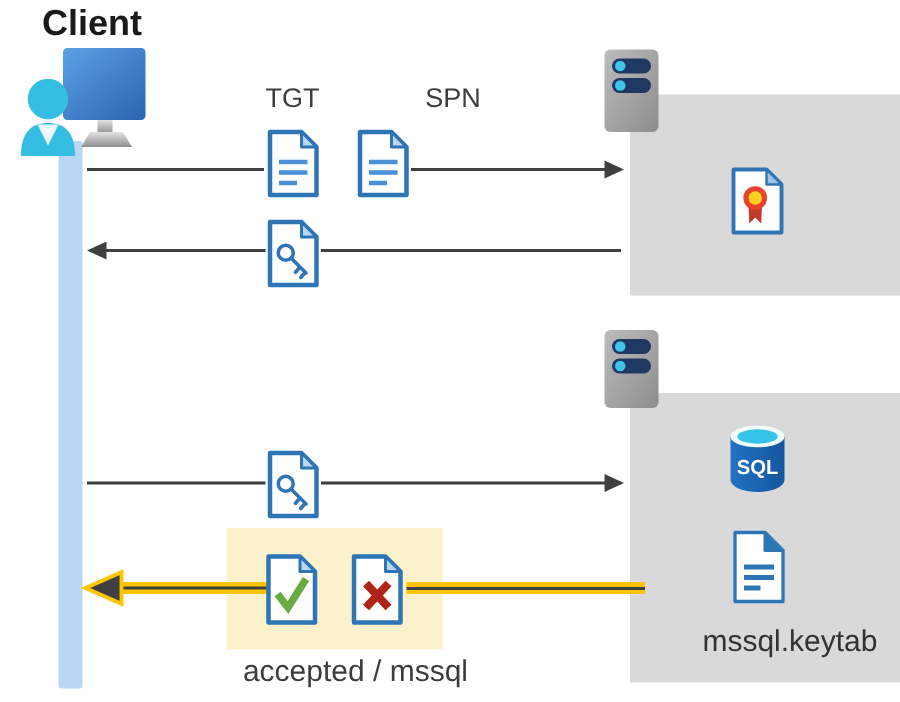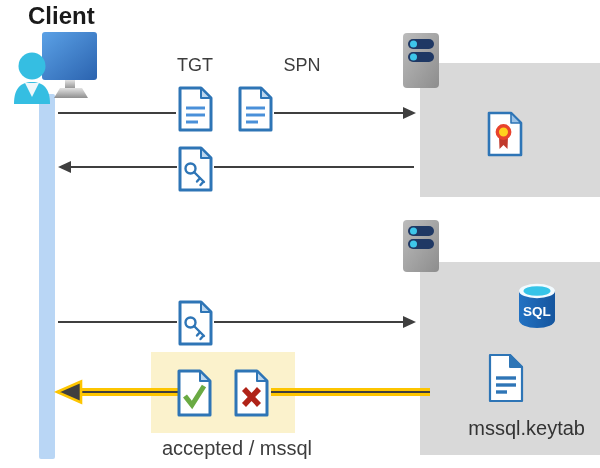--- a/index.html
+++ b/index.html
@@ -164,21 +164,21 @@
         </linearGradient>
       </defs>
       <rect x="1" y="1" width="36" height="52" rx="4" fill="url(#srv2)"></rect>
       <rect x="6" y="7" width="26" height="10" rx="5" fill="#1f3864"></rect>
       <circle cx="11.5" cy="12" r="3.5" fill="#3ec6ea"></circle>
       <rect x="6" y="20" width="26" height="10" rx="5" fill="#1f3864"></rect>
       <circle cx="11.5" cy="25" r="3.5" fill="#3ec6ea"></circle>
     </svg>
   </div>
 
-  <div class="abs" style="left:485px;top:282px;margin-left:32px;">
+  <div class="abs" style="left:485px;top:282px;">
     <svg width="40" height="48" viewBox="0 0 40 48">
       <defs>
         <linearGradient id="sqlb" x1="0" y1="0" x2="1" y2="0">
           <stop offset="0" stop-color="#2272c3"></stop>
             <stop offset="1" stop-color="#15559e"></stop>
         </linearGradient>
       </defs>
       <path d="M2 9 V38 A18 8 0 0 0 38 38 V9 Z" fill="url(#sqlb)"></path>
       <ellipse cx="20" cy="9" rx="18" ry="7.2" fill="#f2fbff"></ellipse>
       <ellipse cx="20" cy="9" rx="13.5" ry="4.8" fill="#35c4e8"></ellipse>

